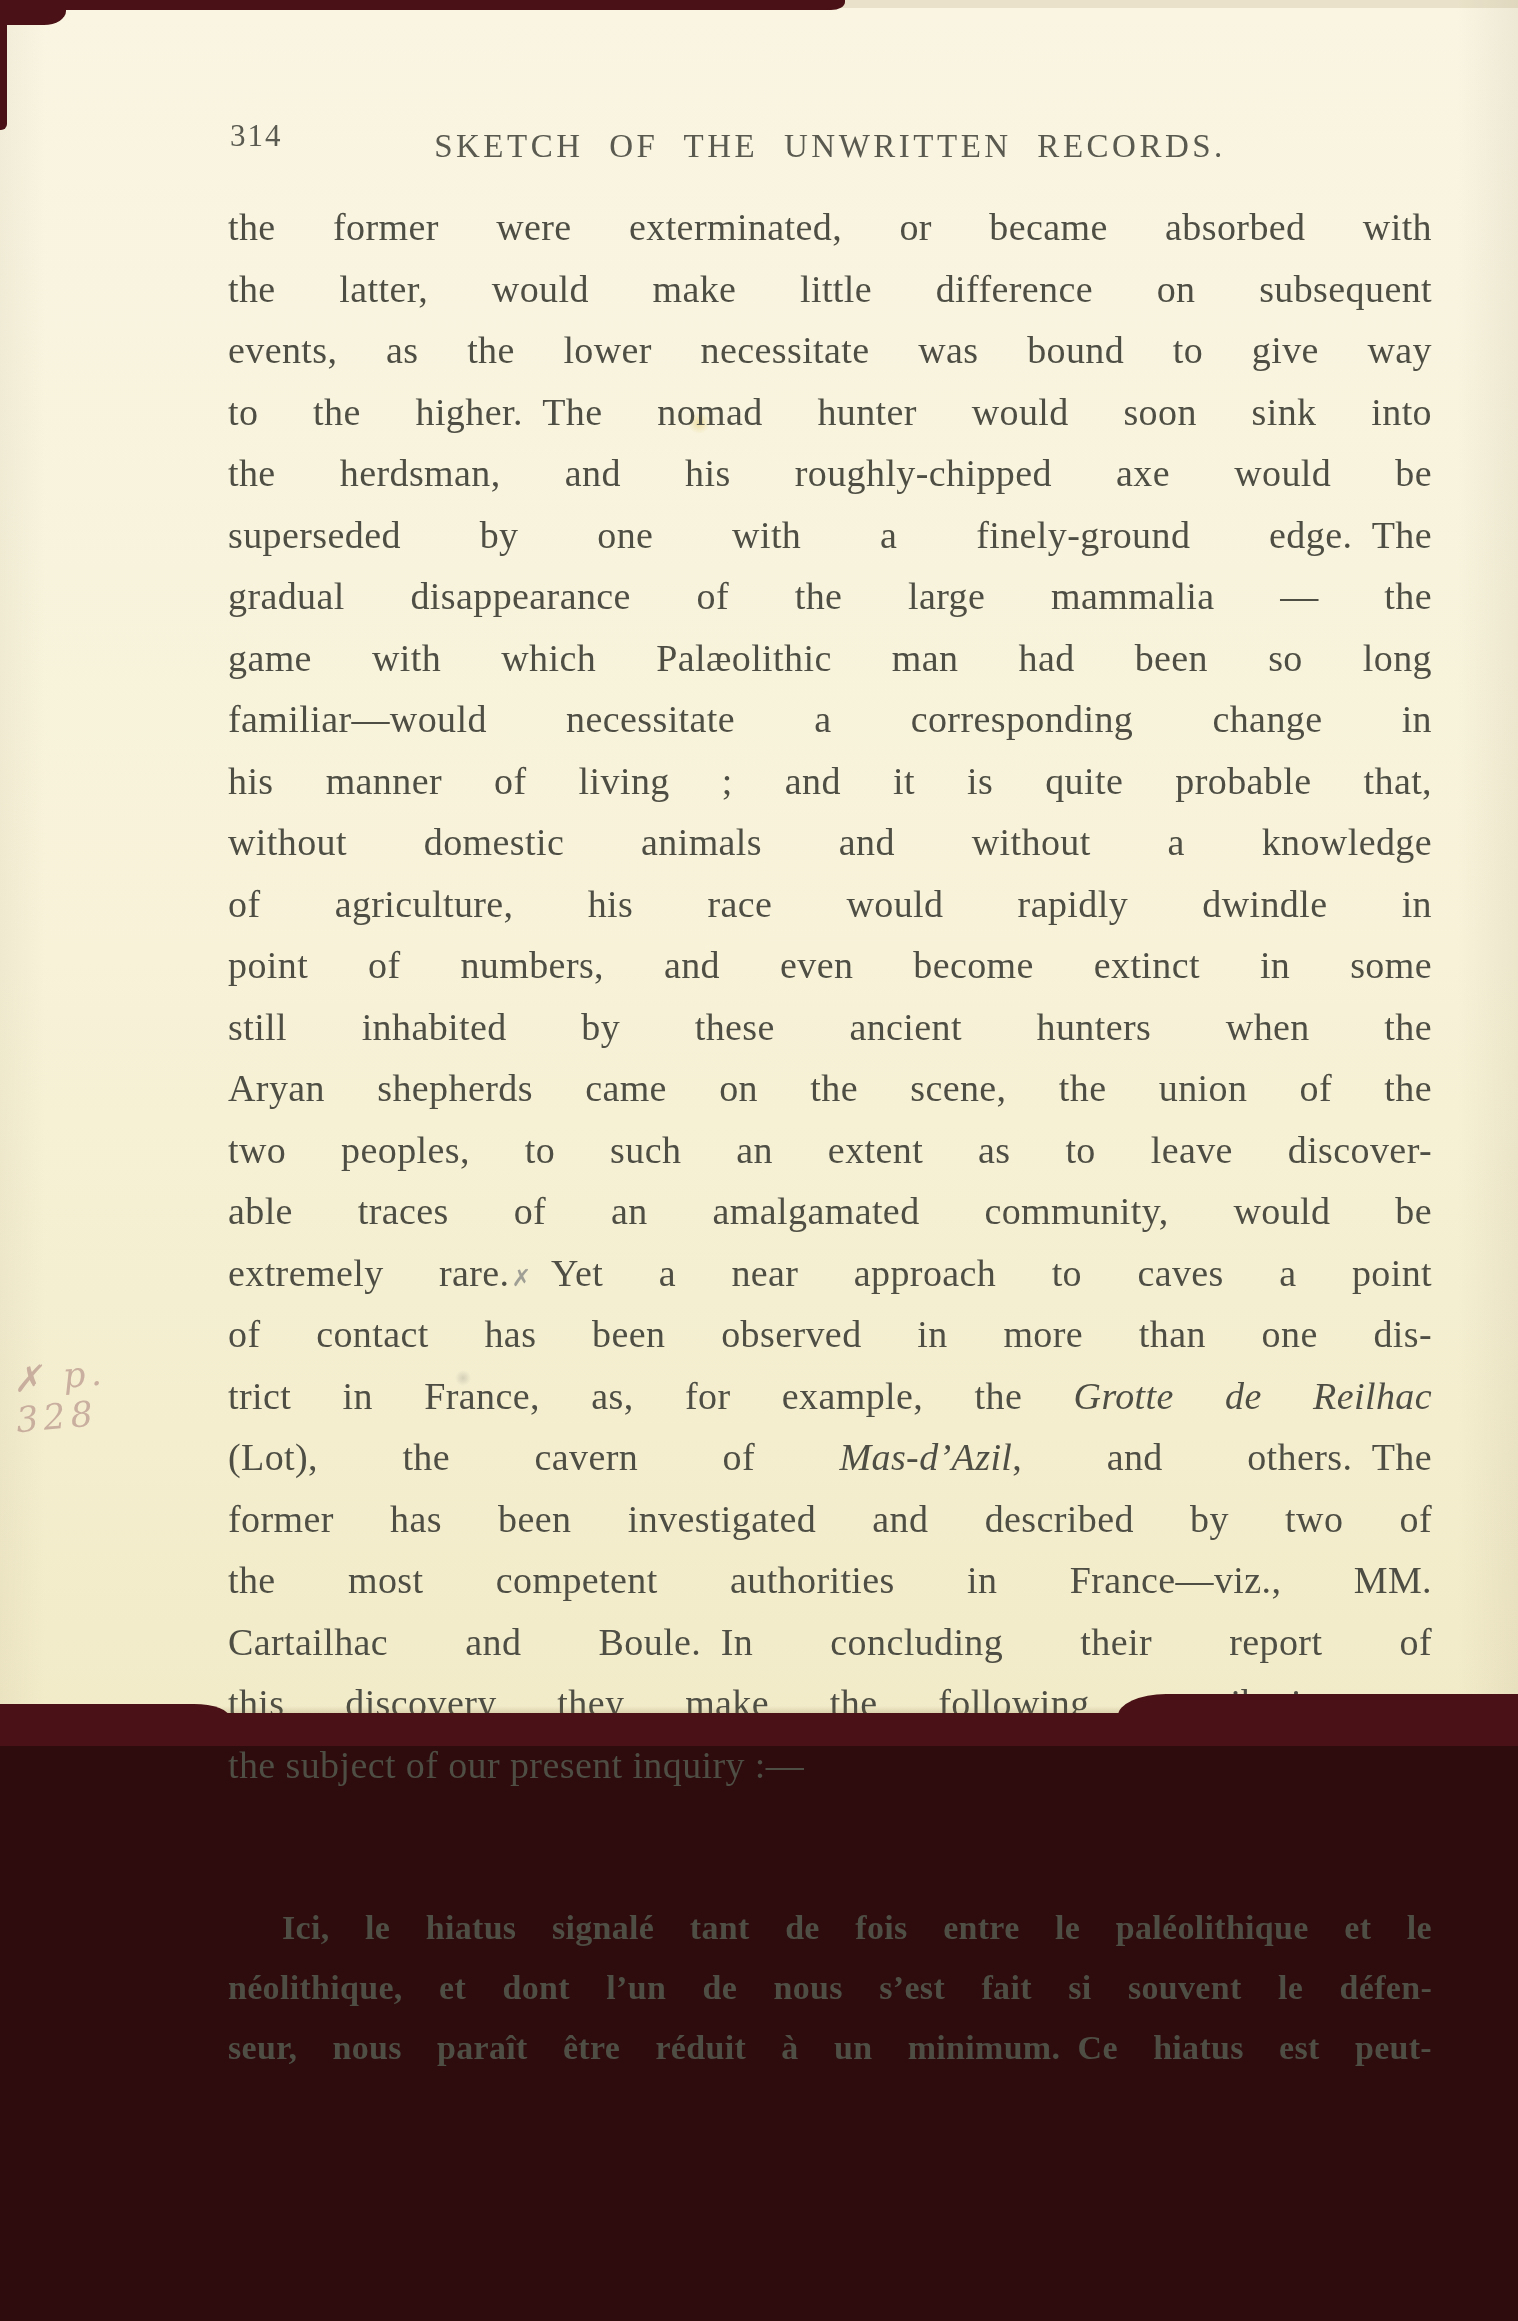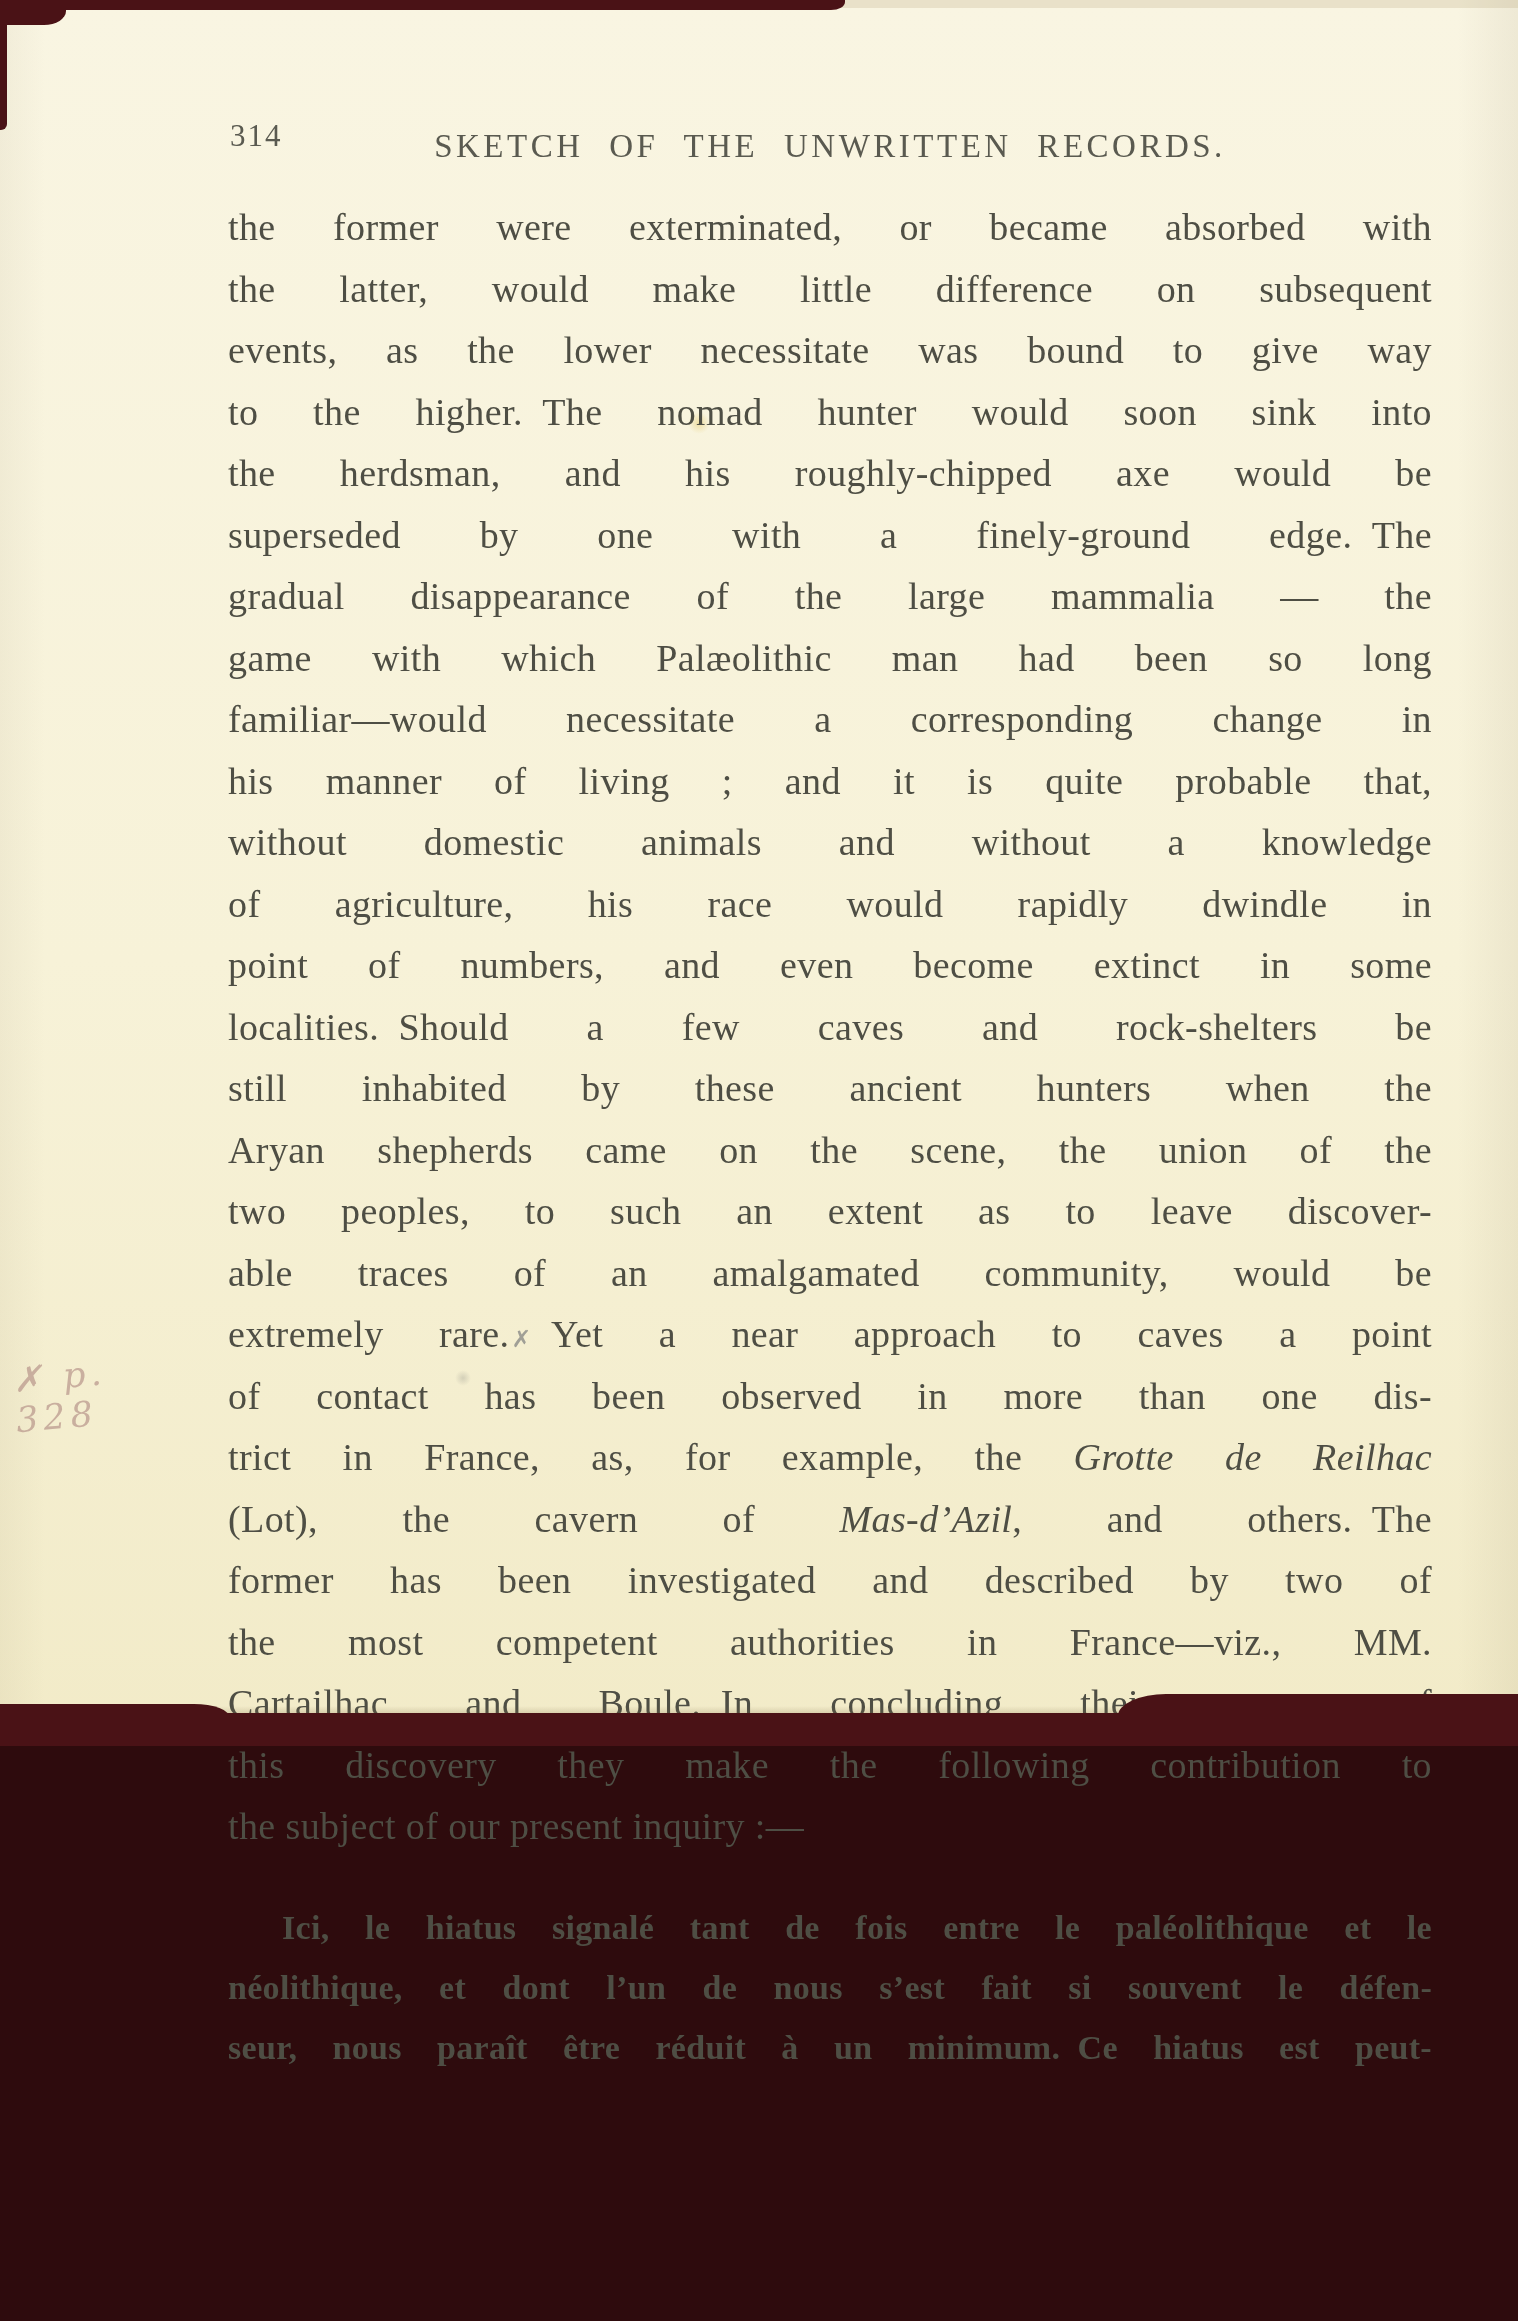--- a/index.html
+++ b/index.html
@@ -119,21 +119,20 @@
         <div class="line"><span>to the higher. The nomad hunter would soon sink into</span></div>
         <div class="line"><span>the herdsman, and his roughly-chipped axe would be</span></div>
         <div class="line"><span>superseded by one with a finely-ground edge. The</span></div>
         <div class="line"><span>gradual disappearance of the large mammalia — the</span></div>
         <div class="line"><span>game with which Palæolithic man had been so long</span></div>
         <div class="line"><span>familiar—would necessitate a corresponding change in</span></div>
         <div class="line"><span>his manner of living ; and it is quite probable that,</span></div>
         <div class="line"><span>without domestic animals and without a knowledge</span></div>
         <div class="line"><span>of agriculture, his race would rapidly dwindle in</span></div>
         <div class="line"><span>point of numbers, and even become extinct in some</span></div>
-        <div class="line"><span>localities. Should a few caves and rock-shelters be</span></div>
         <div class="line"><span>still inhabited by these ancient hunters when the</span></div>
         <div class="line"><span>Aryan shepherds came on the scene, the union of the</span></div>
         <div class="line"><span>two peoples, to such an extent as to leave discover-</span></div>
         <div class="line"><span>able traces of an amalgamated community, would be</span></div>
         <div class="line"><span>extremely rare.</span><span class="pencil">✗</span><span> Yet a near approach to caves a point</span></div>
         <div class="line"><span>of contact has been observed in more than one dis-</span></div>
         <div class="line"><span>trict in France, as, for example, the </span><span class="it">Grotte de Reilhac</span></div>
         <div class="line"><span>(Lot), the cavern of </span><span class="it">Mas-d’Azil</span><span>, and others. The</span></div>
         <div class="line"><span>former has been investigated and described by two of</span></div>
         <div class="line"><span>the most competent authorities in France—viz., MM.</span></div>

